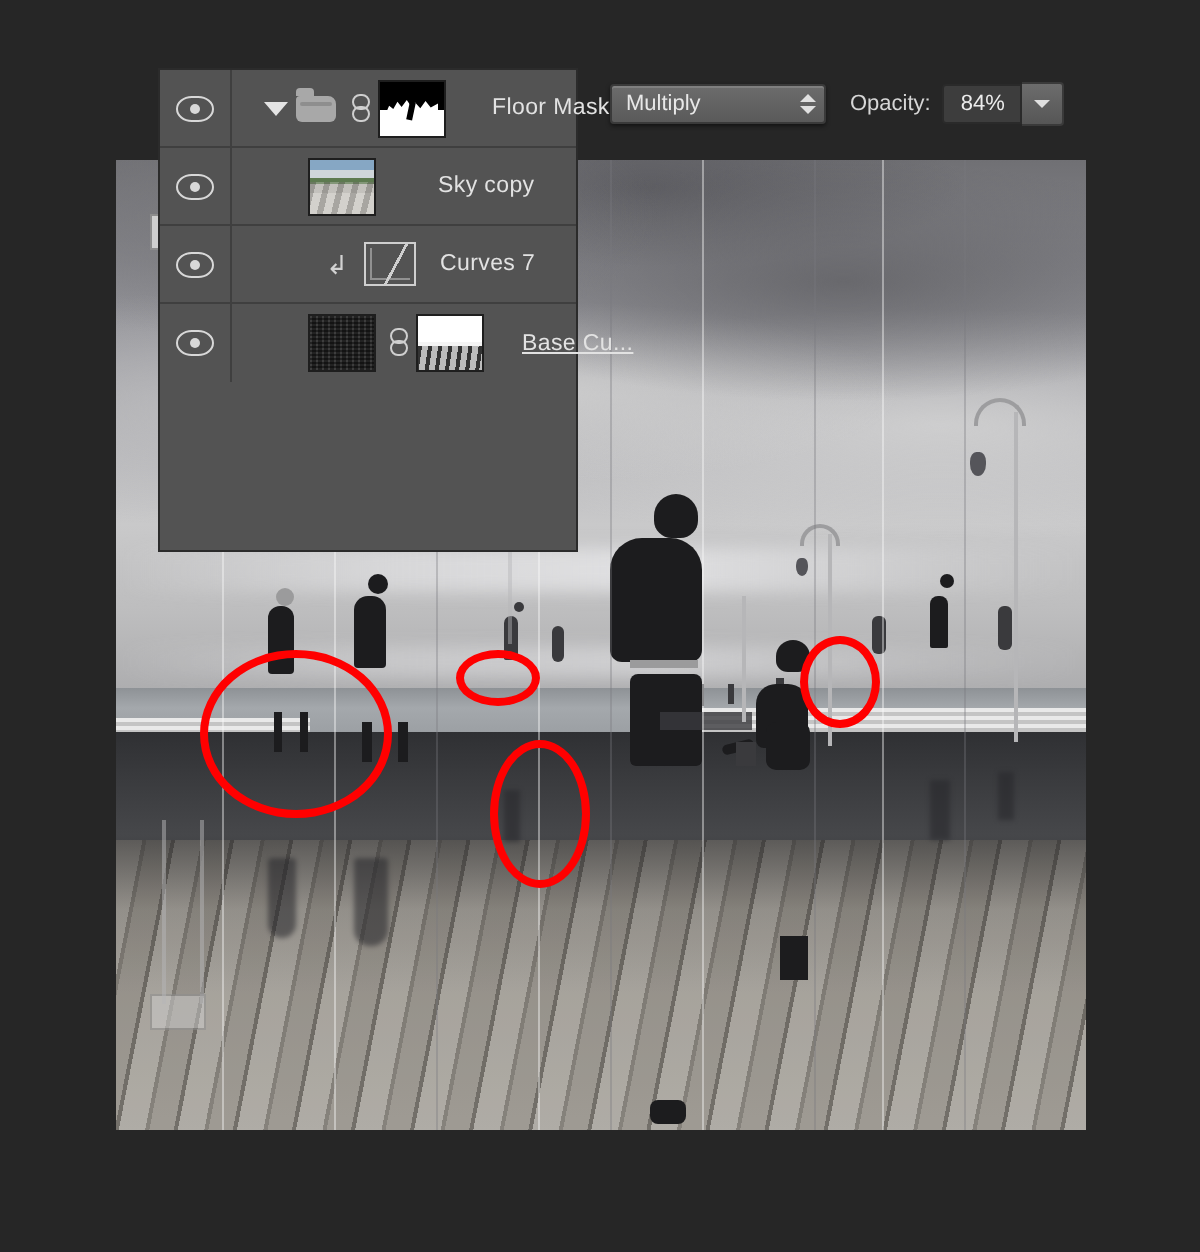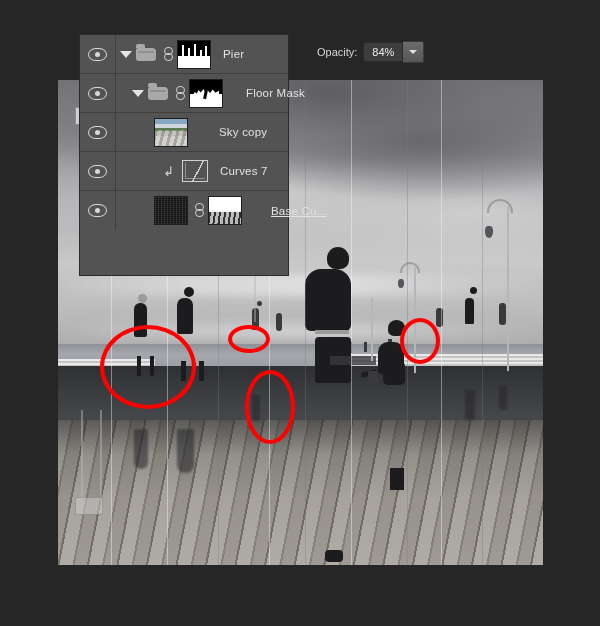--- a/index.html
+++ b/index.html
@@ -377,46 +377,36 @@
   <div class="seam d" style="left:87.5%;"></div>
 
 </div>
 
 <div class="circle" style="left:100px;top:325px;width:96px;height:84px;"></div>
 <div class="circle" style="left:228px;top:325px;width:42px;height:28px;"></div>
 <div class="circle" style="left:245px;top:370px;width:50px;height:74px;"></div>
 <div class="circle" style="left:400px;top:318px;width:40px;height:46px;"></div>
 
 <div id="options-bar">
+  <div class="blend-select">
+    <span>Multiply</span>
+    <span class="spin">
+      <i class="up"></i>
+        <i class="dn"></i>
+    </span>
+  </div>
   <span class="opacity-label">Opacity:</span>
   <div class="opacity-field">84%</div>
   <div class="opacity-arrow">
     <i></i>
   </div>
 </div>
 
 <div id="layers-panel">
 
-  <div class="layer-row">
-    <div class="eye-cell">
-      <span class="eye">
-          <i></i>
-        </span>
-    </div>
-    <div class="row-body">
-      <span class="disc-tri"></span>
-      <span class="folder"></span>
-      <span class="link-icon">
-          <span class="a"></span>
-          <span class="b"></span>
-        </span>
-      <span class="thumb th-pier"></span>
-      <span class="layer-name" style="margin-left:9px;">Pier</span>
-    </div>
-  </div>
 
   <div class="layer-row">
     <div class="eye-cell">
       <span class="eye">
           <i></i>
         </span>
     </div>
     <div class="row-body" style="padding-left:16px;">
       <span class="disc-tri"></span>
       <span class="folder"></span>
@@ -461,17 +451,17 @@
           <i></i>
         </span>
     </div>
     <div class="row-body" style="padding-left:38px;">
       <span class="thumb th-noise"></span>
       <span class="link-icon">
           <span class="a"></span>
           <span class="b"></span>
         </span>
       <span class="thumb th-basemask"></span>
-      <span class="layer-name underline" style="margin-left:26px;">Base Cu...</span>
+      <span class="layer-name underline" style="margin-left:16px;">Base Cu...</span>
     </div>
   </div>
 
 </div>
 
 </body></html>

